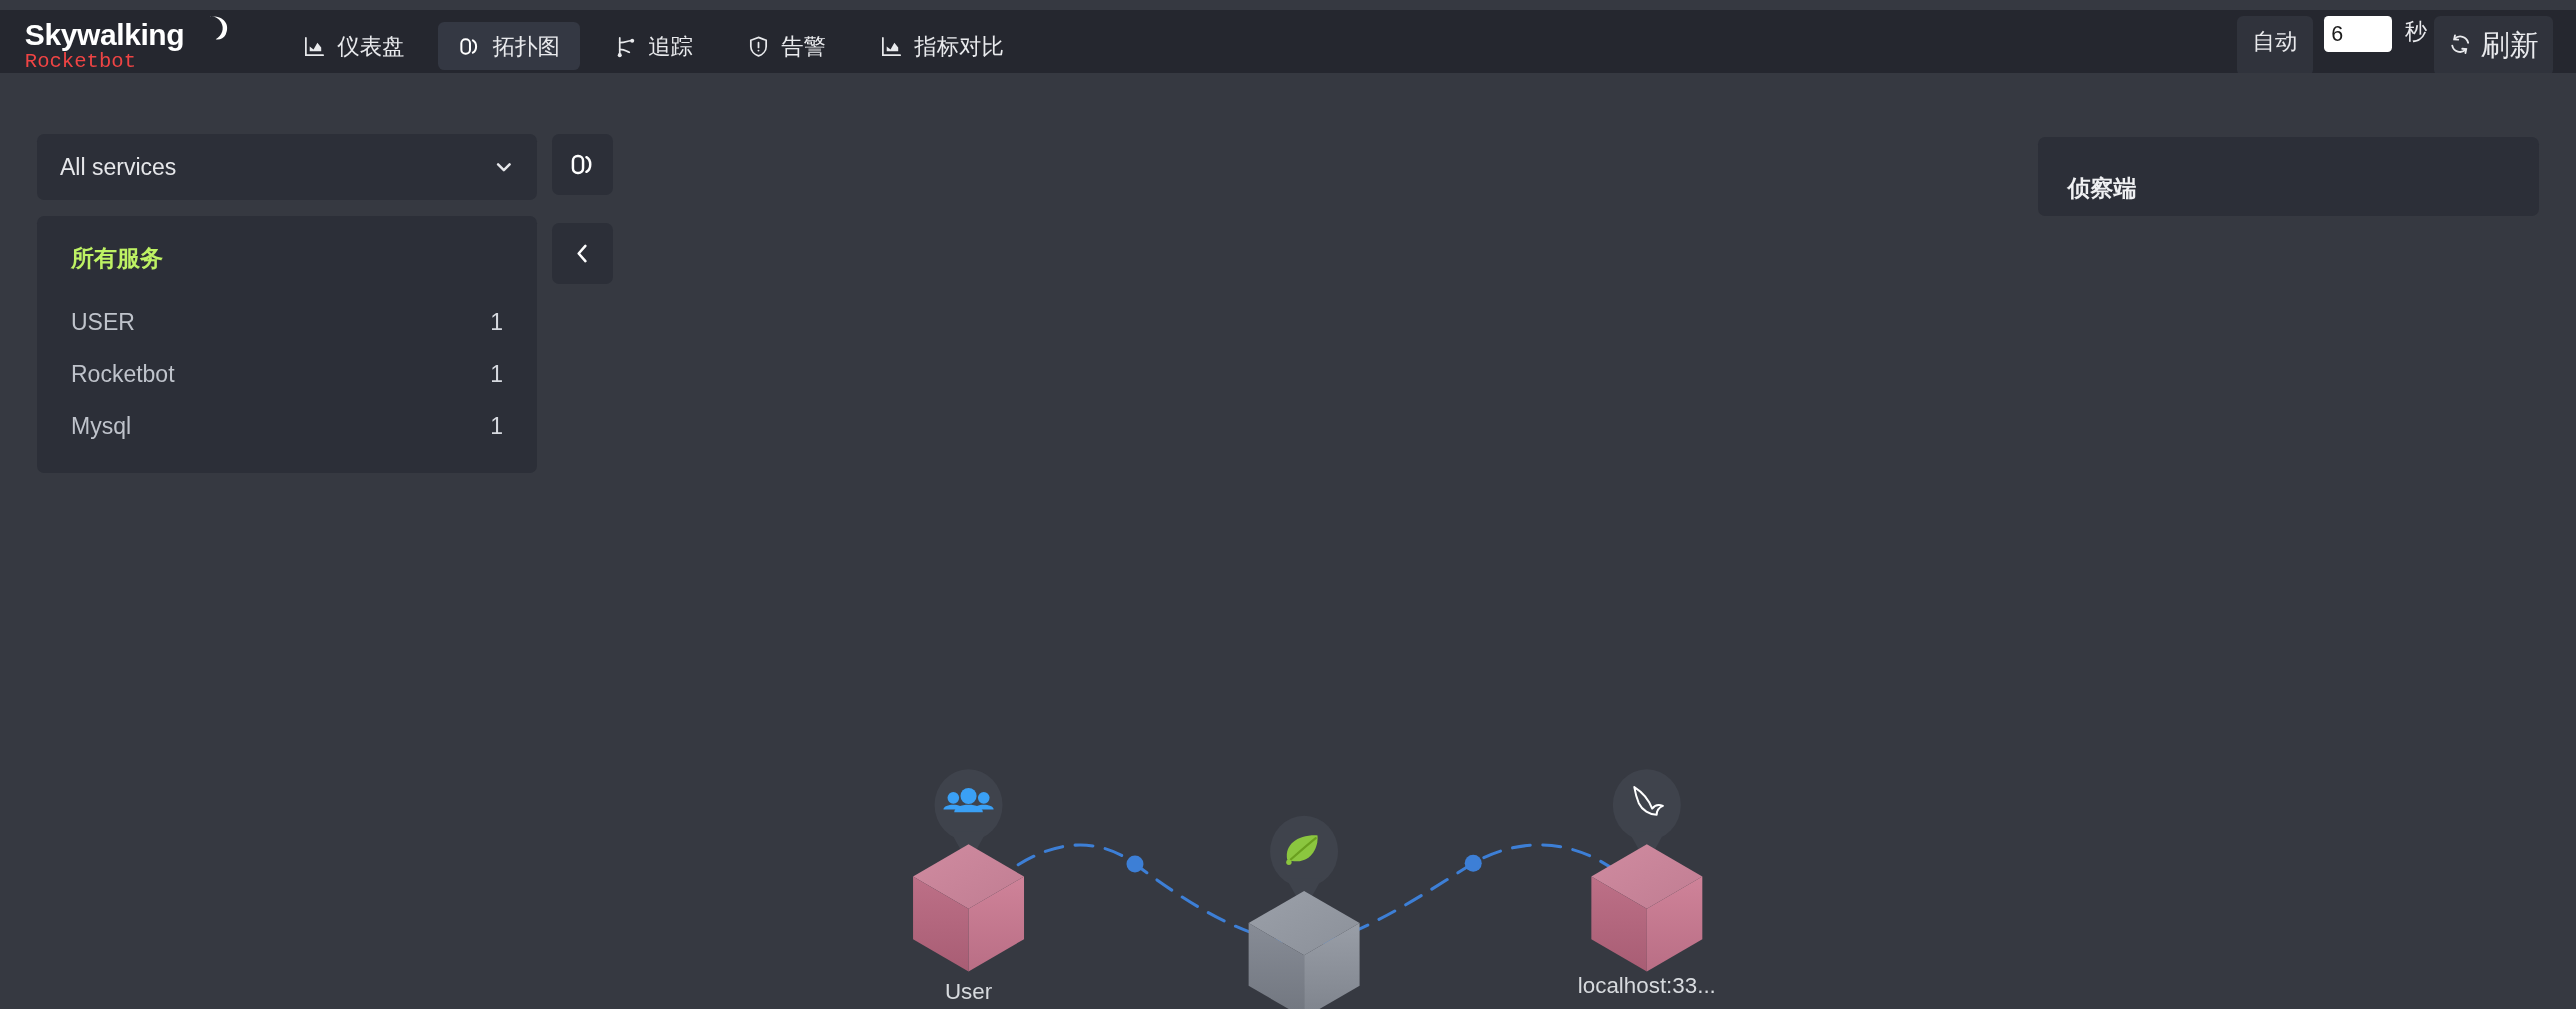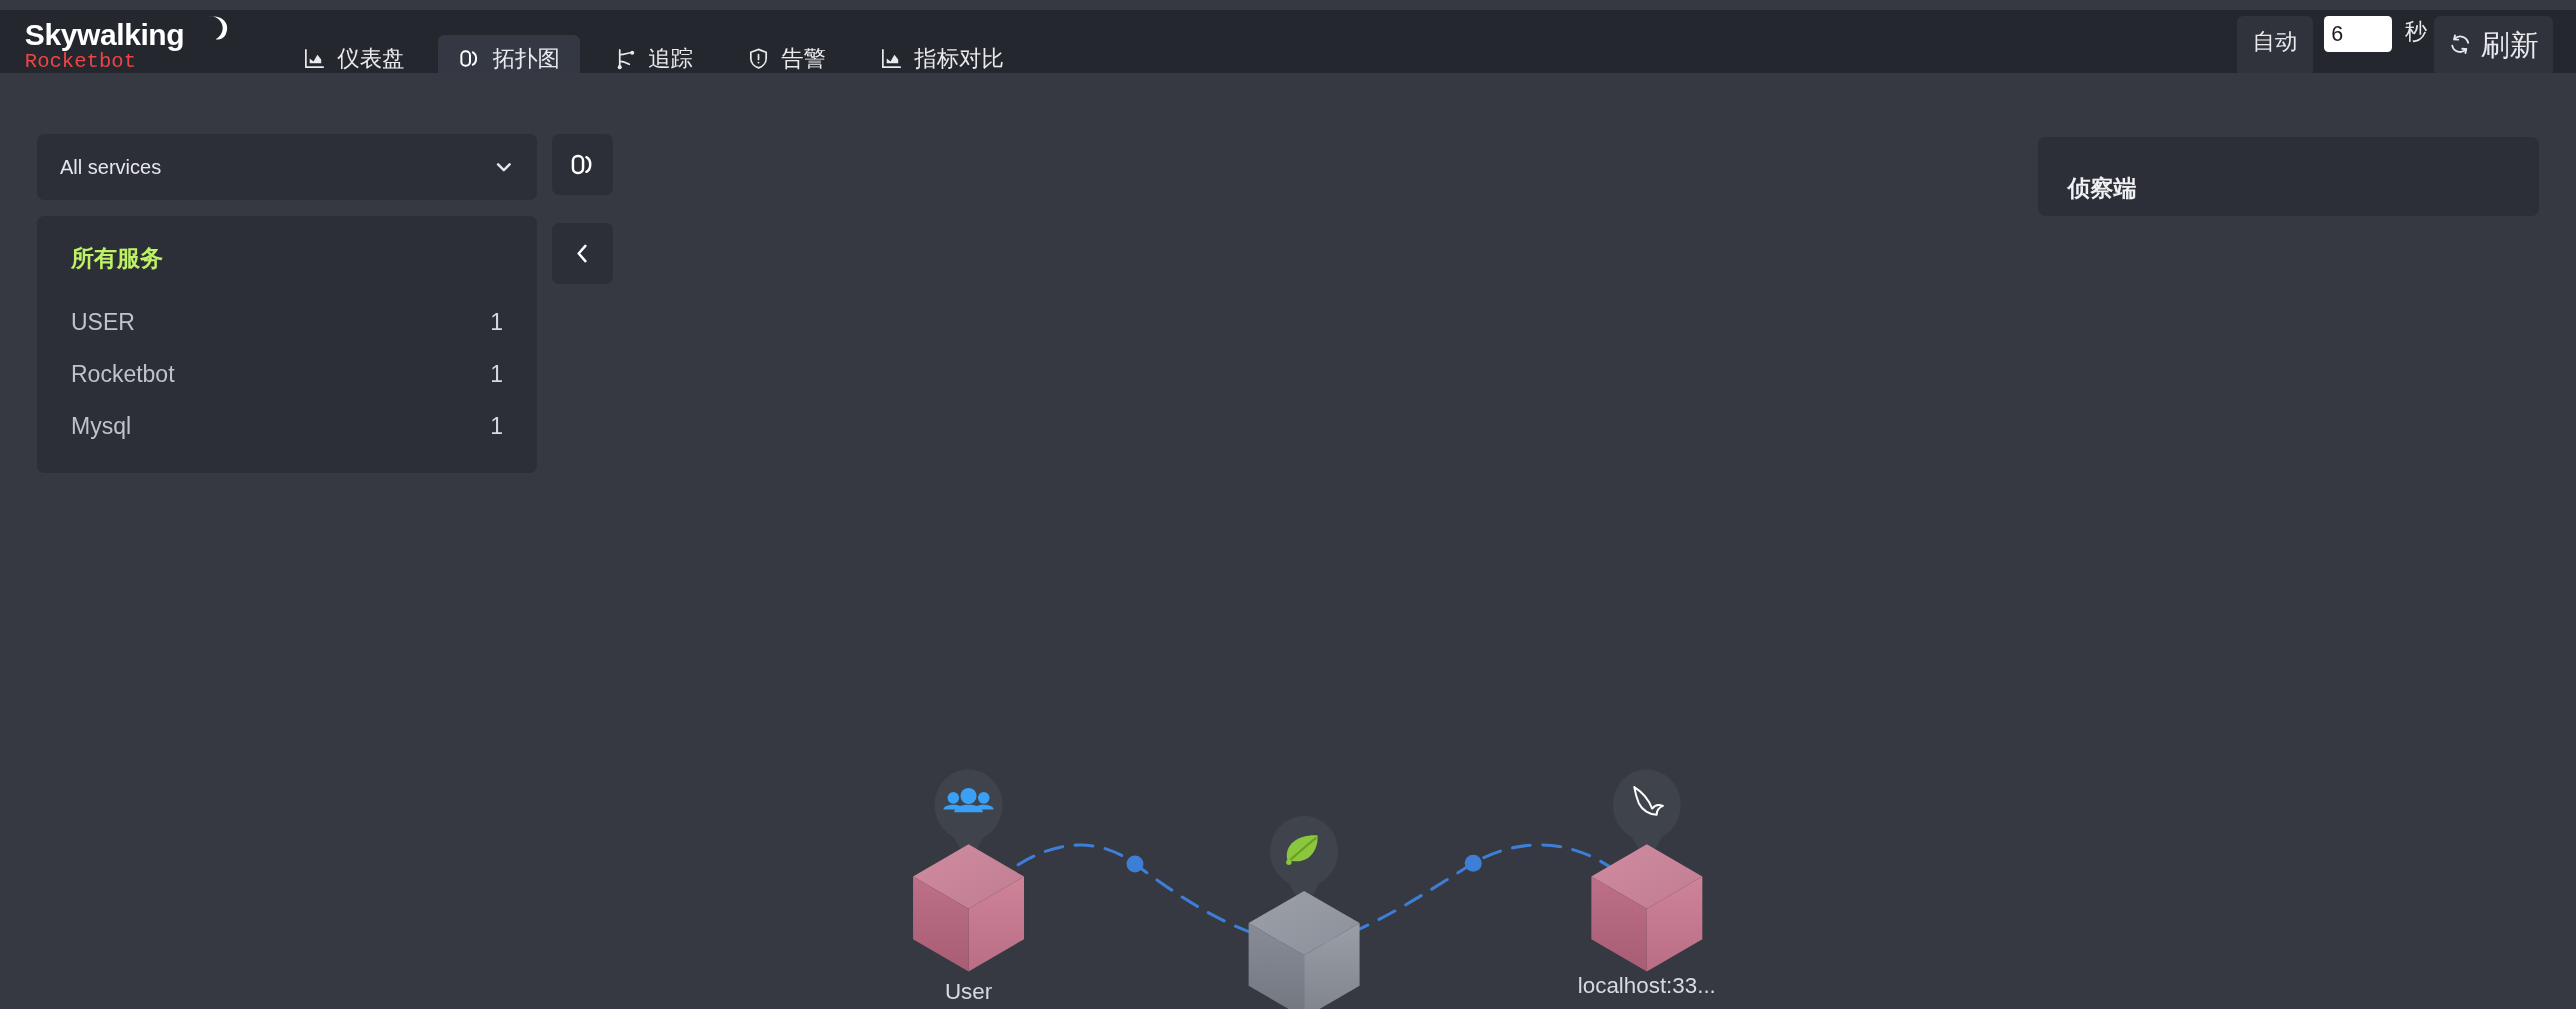--- a/index.html
+++ b/index.html
@@ -52,21 +52,21 @@
     color: #ef4444;
     font-size: 20.6px;
     line-height: 23px;
     padding-left: 1.8px;
     margin-top: -0.9px;
     font-family: Liberation Mono, monospace;
   }
 
   #navlinks {
     display: flex;
-    align-items: flex-end;
+    align-items: center;
     margin-left: 45px;
     height: 73px;
   }
   .navitem {
     display: flex;
     align-items: center;
     gap: 11.6px;
     height: 48px;
     padding: 0 19.7px;
     border-radius: 6.3px;
@@ -148,21 +148,21 @@
     width: 500px; height: 66px;
     background: #2c2f38;
     border-radius: 7.2px;
     display: flex;
     align-items: center;
     padding: 0 23px;
     cursor: pointer;
   }
   #service-select-label {
     color: #e6e7ea;
-    font-size: 20px;
+    font-size: 23px;
     flex: 1;
   }
   #service-select .chev { width: 19.7px; height: 19.7px; }
 
   #service-panel {
     position: absolute;
     left: 37px; top: 143px;
     width: 500px; height: 257px;
     background: #2c2f38;
     border-radius: 7.2px;

